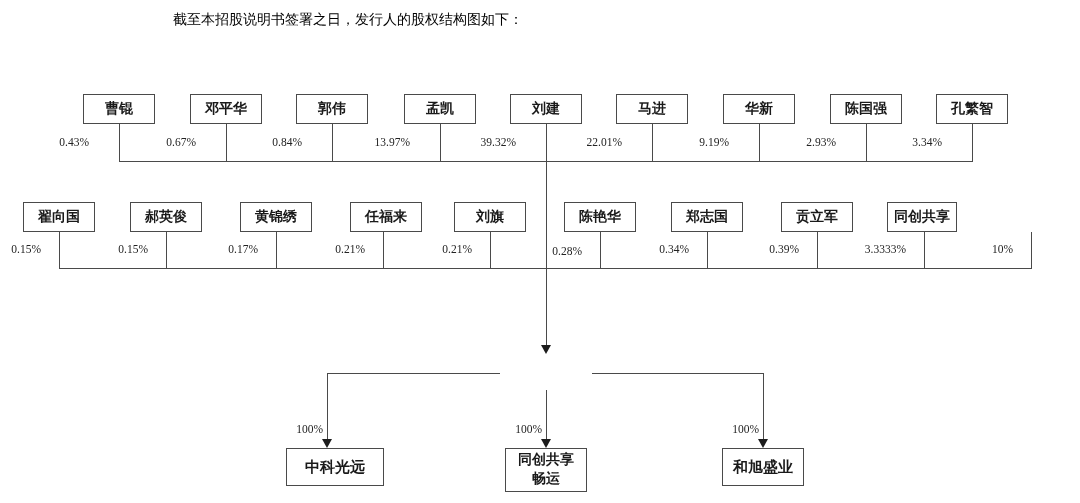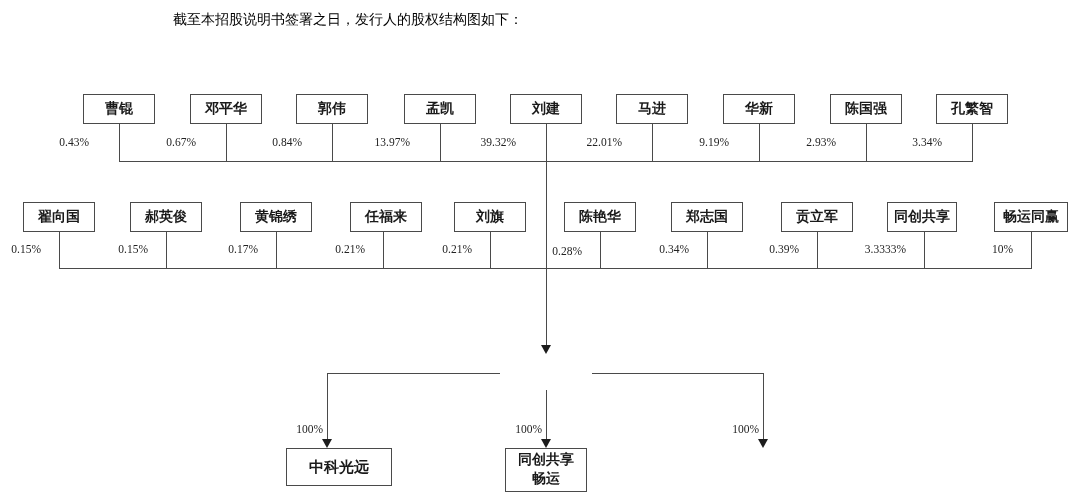--- a/index.html
+++ b/index.html
@@ -60,21 +60,20 @@
 
   <div class="box r r2" style="left:23px">翟向国</div>
   <div class="box r r2" style="left:130px">郝英俊</div>
   <div class="box r r2" style="left:240px">黄锦绣</div>
   <div class="box r r2" style="left:350px">任福来</div>
   <div class="box r r2" style="left:454px">刘旗</div>
   <div class="box r r2" style="left:564px">陈艳华</div>
   <div class="box r r2" style="left:671px">郑志国</div>
   <div class="box r r2" style="left:781px">贡立军</div>
   <div class="box r r2" style="left:887px;width:70px">同创共享</div>
-  <div class="box r r2" style="left:994px;width:74px">畅运同赢</div>
 
   <div class="vl" style="left:59px;top:232px;height:36px"></div>
   <div class="vl" style="left:166px;top:232px;height:36px"></div>
   <div class="vl" style="left:276px;top:232px;height:36px"></div>
   <div class="vl" style="left:383px;top:232px;height:36px"></div>
   <div class="vl" style="left:490px;top:232px;height:36px"></div>
   <div class="vl" style="left:600px;top:232px;height:36px"></div>
   <div class="vl" style="left:707px;top:232px;height:36px"></div>
   <div class="vl" style="left:817px;top:232px;height:36px"></div>
   <div class="vl" style="left:924px;top:232px;height:36px"></div>
@@ -103,21 +102,22 @@
   <div class="vl" style="left:546px;top:390px;height:49px"></div>
   <div class="vl" style="left:763px;top:373px;height:66px"></div>
   <div class="arr" style="left:322px;top:439px"></div>
   <div class="arr" style="left:541px;top:439px"></div>
   <div class="arr" style="left:758px;top:439px"></div>
 
   <div class="pct" style="left:263px;top:423px;width:60px">100%</div>
   <div class="pct" style="left:482px;top:423px;width:60px">100%</div>
   <div class="pct" style="left:699px;top:423px;width:60px">100%</div>
 
-  <div class="box sub" style="left:286px;top:448px;width:106px;height:38px">中科光远</div>
+  <div class="box sub" style="left:286px;top:448px;width:98px;height:38px">中科光远</div>
   <div class="box sub" style="left:505px;top:448px;width:82px;height:44px">
     <div class="two">
       <span>同创共享</span><br>
       <span>畅运</span>
     </div>
   </div>
+  <div class="box sub" style="left:722px;top:448px;width:82px;height:38px">和旭盛业</div>
 
 </div>
 
 </body></html>

